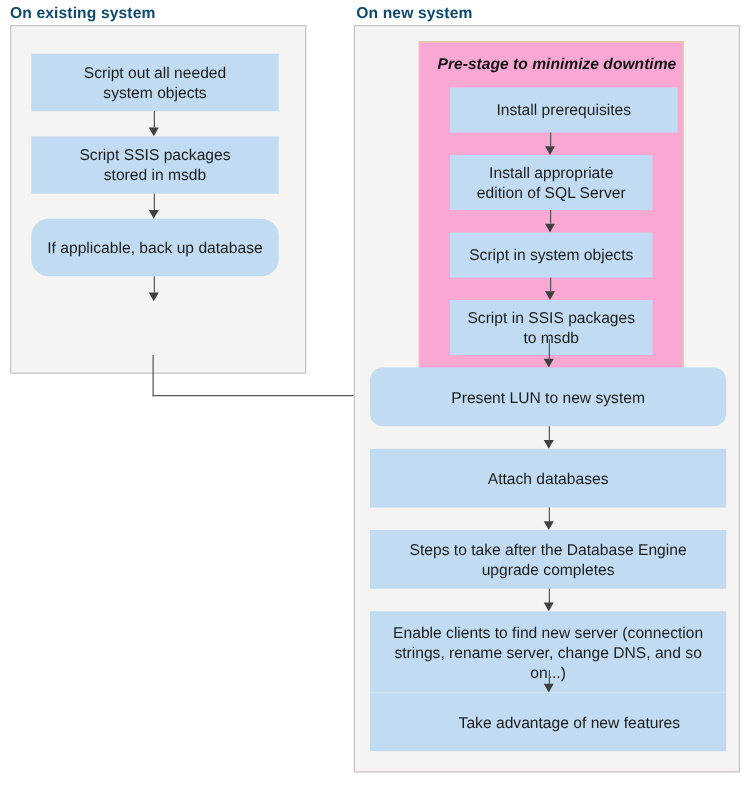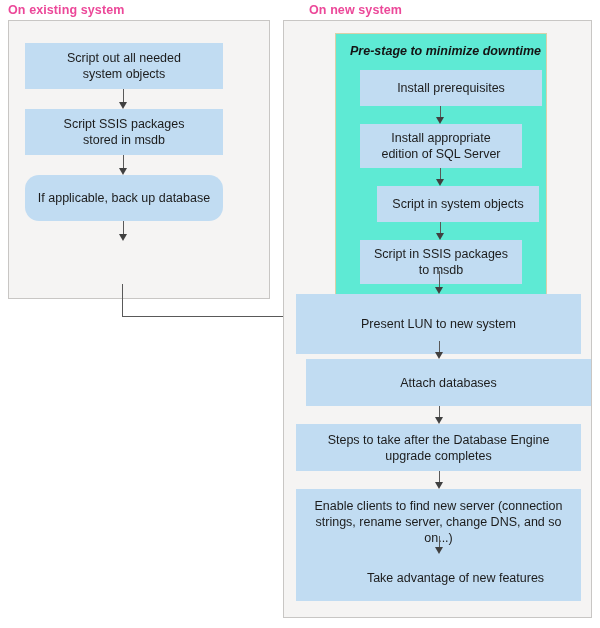--- a/index.html
+++ b/index.html
@@ -21,49 +21,49 @@
     left: 0; top: 0;
     width: 600px;
     height: 628px;
   }
 
   
   .col-title {
     position: absolute;
     font-size: 12.5px;
     font-weight: bold;
-    color: #ec4899;
+    color: #0c4a6e;
     letter-spacing: 0.1px;
     white-space: nowrap;
   }
   #title-existing { left: 8px;   top: 3px; }
-  #title-new      { left: 285px; top: 3px; margin-left: 24px; }
+  #title-new      { left: 285px; top: 3px; }
 
   
   .panel {
     position: absolute;
     background: #f5f4f3;
     border: 1px solid #c8c6c4;
     box-sizing: border-box;
   }
   #panel-existing {
     left: 8px; top: 20px;
-    width: 262px; height: 279px;
+    width: 237px; height: 279px;
   }
   #panel-new {
     left: 283px; top: 20px;
     width: 309px; height: 598px;
   }
 
   
   #prestage-group {
     position: absolute;
     left: 51px; top: 12px;
     width: 212px; height: 265px;
-    background: #5eead4;
+    background: #f9a8d4;
     border: 1px solid #d9d0a8;
     box-sizing: border-box;
   }
   #prestage-title {
     position: absolute;
     left: 14px; top: 10px;
     font-size: 12.5px;
     font-weight: bold;
     font-style: italic;
     color: #141414;
@@ -176,51 +176,51 @@
       <div class="box" style="left:24px; top:90px; width:162px; height:44px;">
         <span>
           <span>Install appropriate</span><br>
           <span>edition of SQL Server</span>
         </span>
       </div>
 
       <div class="vline" style="left:104px; top:134px; height:11px;"></div>
       <div class="arrow-down" style="left:100px; top:145px;"></div>
 
-      <div class="box" style="left:24px; top:152px; width:162px; height:36px;margin-left:17px;">
+      <div class="box" style="left:24px; top:152px; width:162px; height:36px;">
         <span>
           <span>Script in system objects</span>
         </span>
       </div>
 
       <div class="vline" style="left:104px; top:188px; height:11px;"></div>
       <div class="arrow-down" style="left:100px; top:199px;"></div>
 
       <div class="box" style="left:24px; top:206px; width:162px; height:44px;">
         <span>
           <span>Script in SSIS packages</span><br>
           <span>to msdb</span>
         </span>
       </div>
 
     </div>
 
     <div class="vline" style="left:155px; top:250px; height:19px;"></div>
     <div class="arrow-down" style="left:151px; top:266px;"></div>
 
-    <div class="box" style="left:12px; top:273px; width:285px; height:60px;">
+    <div class="box" style="left:12px; top:273px; width:285px; height:47px;border-radius:10px;">
       <span>
         <span>Present LUN to new system</span>
       </span>
     </div>
 
     <div class="vline" style="left:155px; top:320px; height:12px;"></div>
     <div class="arrow-down" style="left:151px; top:331px;"></div>
 
-    <div class="box" style="left:12px; top:338px; width:285px; height:47px;margin-left:10px;">
+    <div class="box" style="left:12px; top:338px; width:285px; height:47px;">
       <span>
         <span>Attach databases</span>
       </span>
     </div>
 
     <div class="vline" style="left:155px; top:385px; height:12px;"></div>
     <div class="arrow-down" style="left:151px; top:396px;"></div>
 
     <div class="box" style="left:12px; top:403px; width:285px; height:47px;">
       <span>

